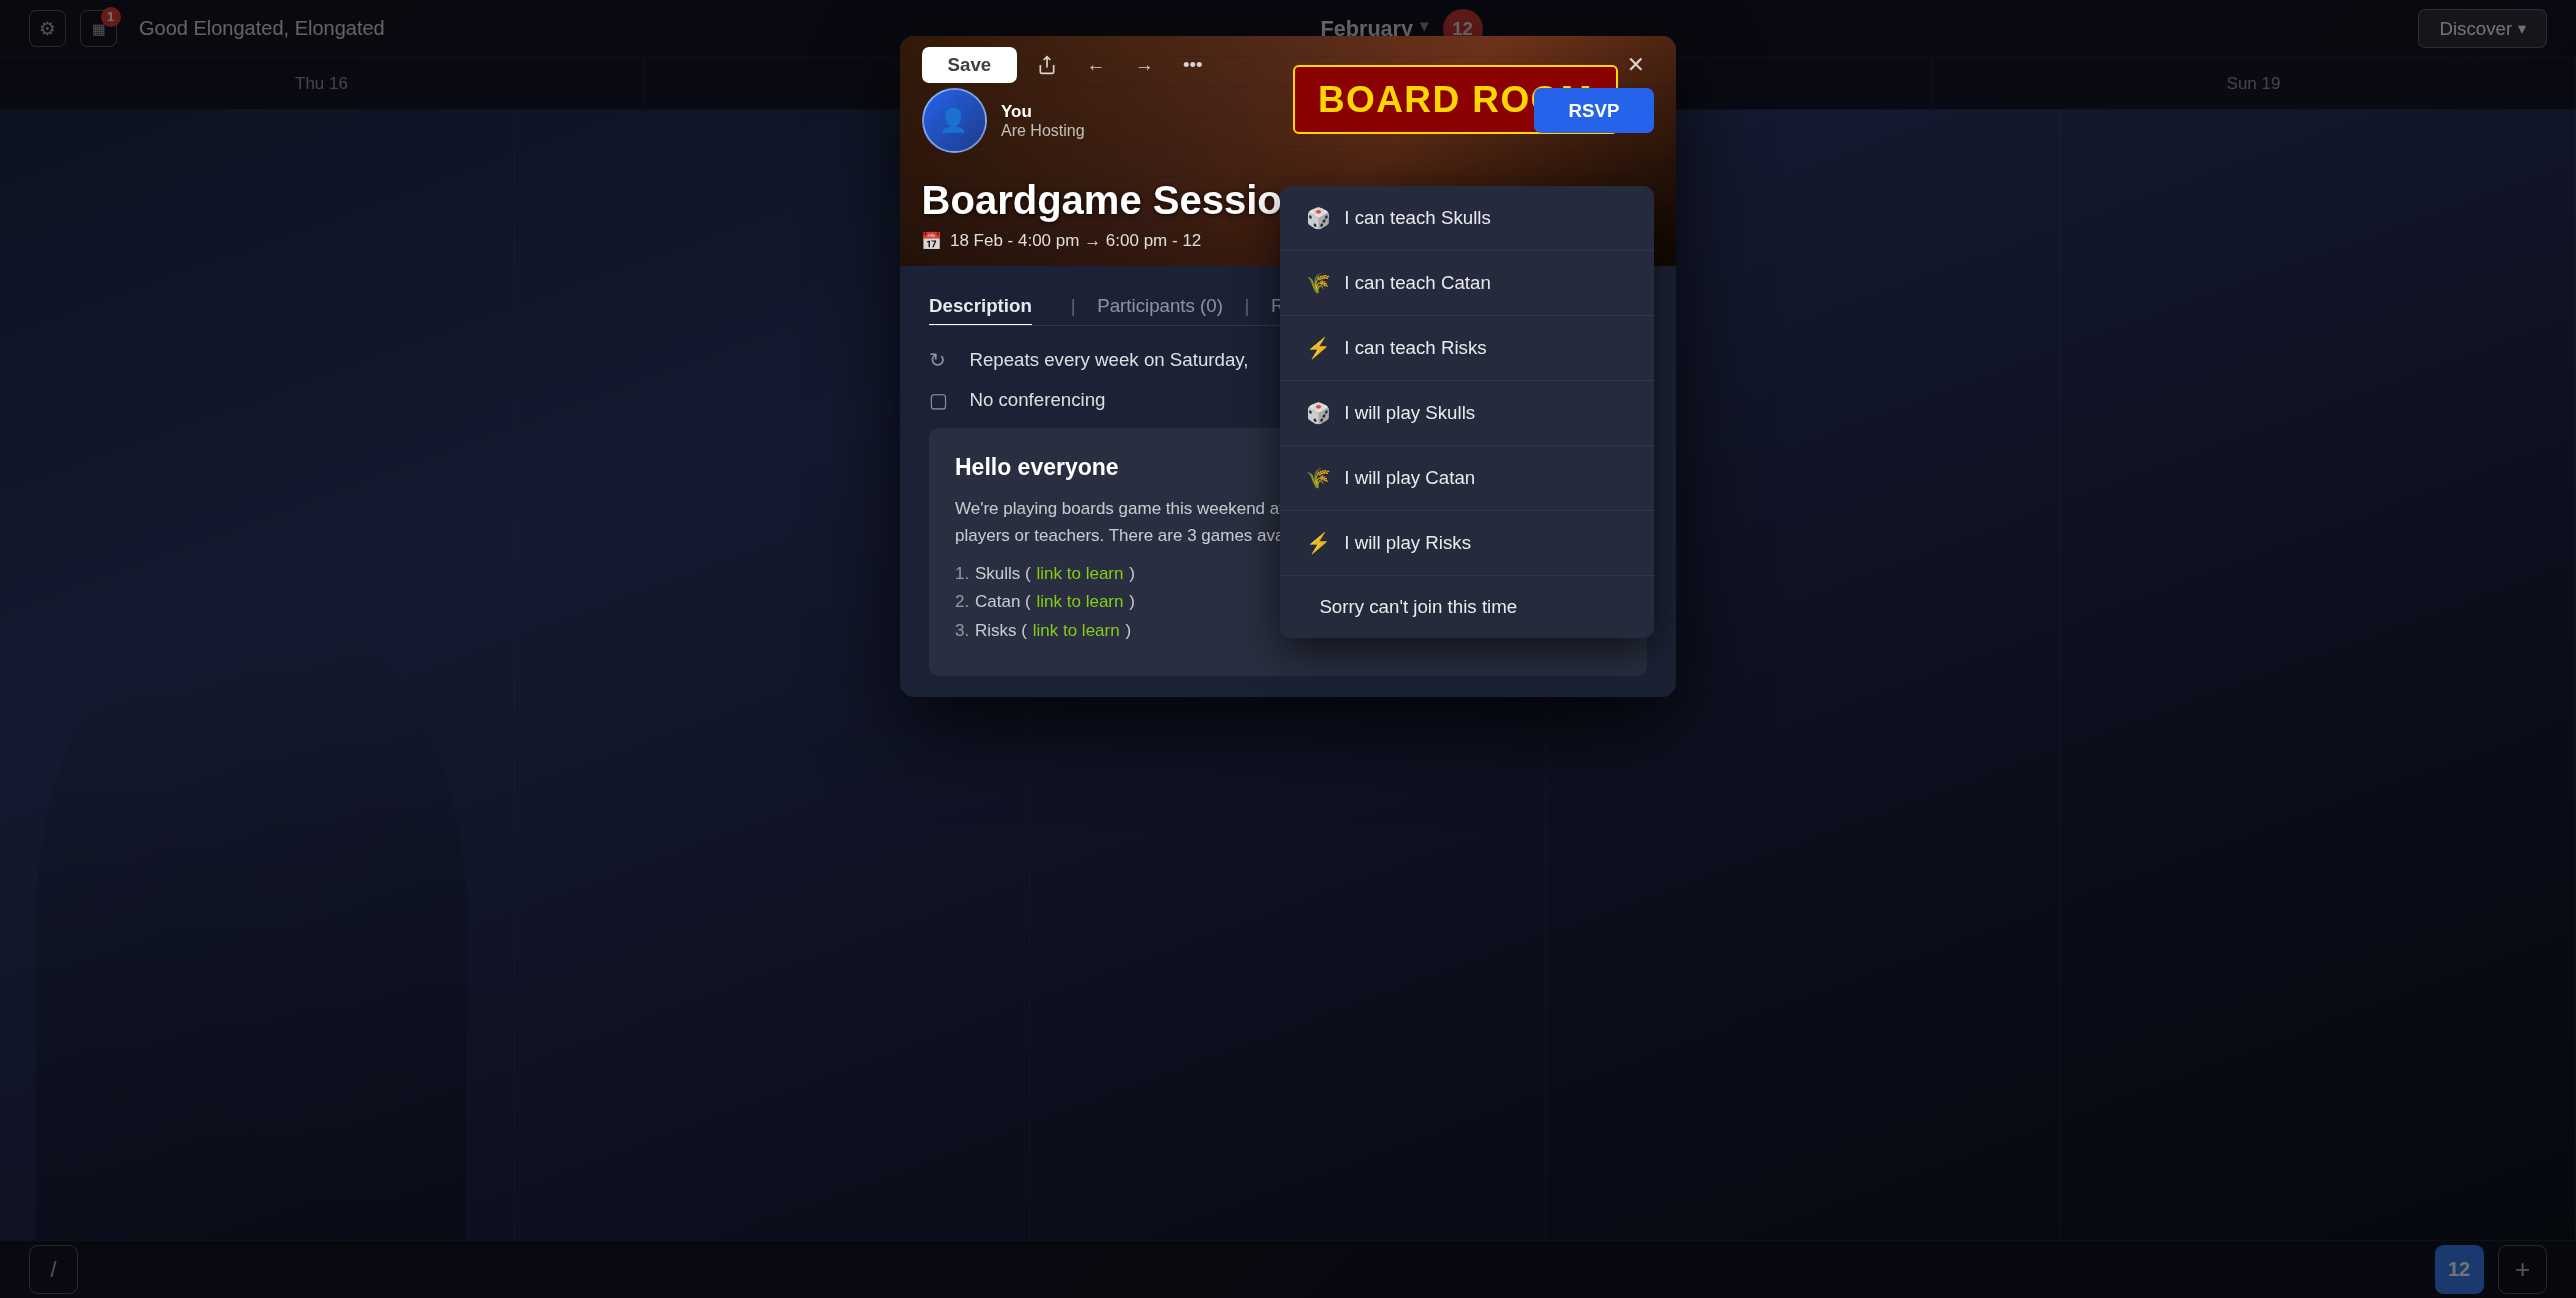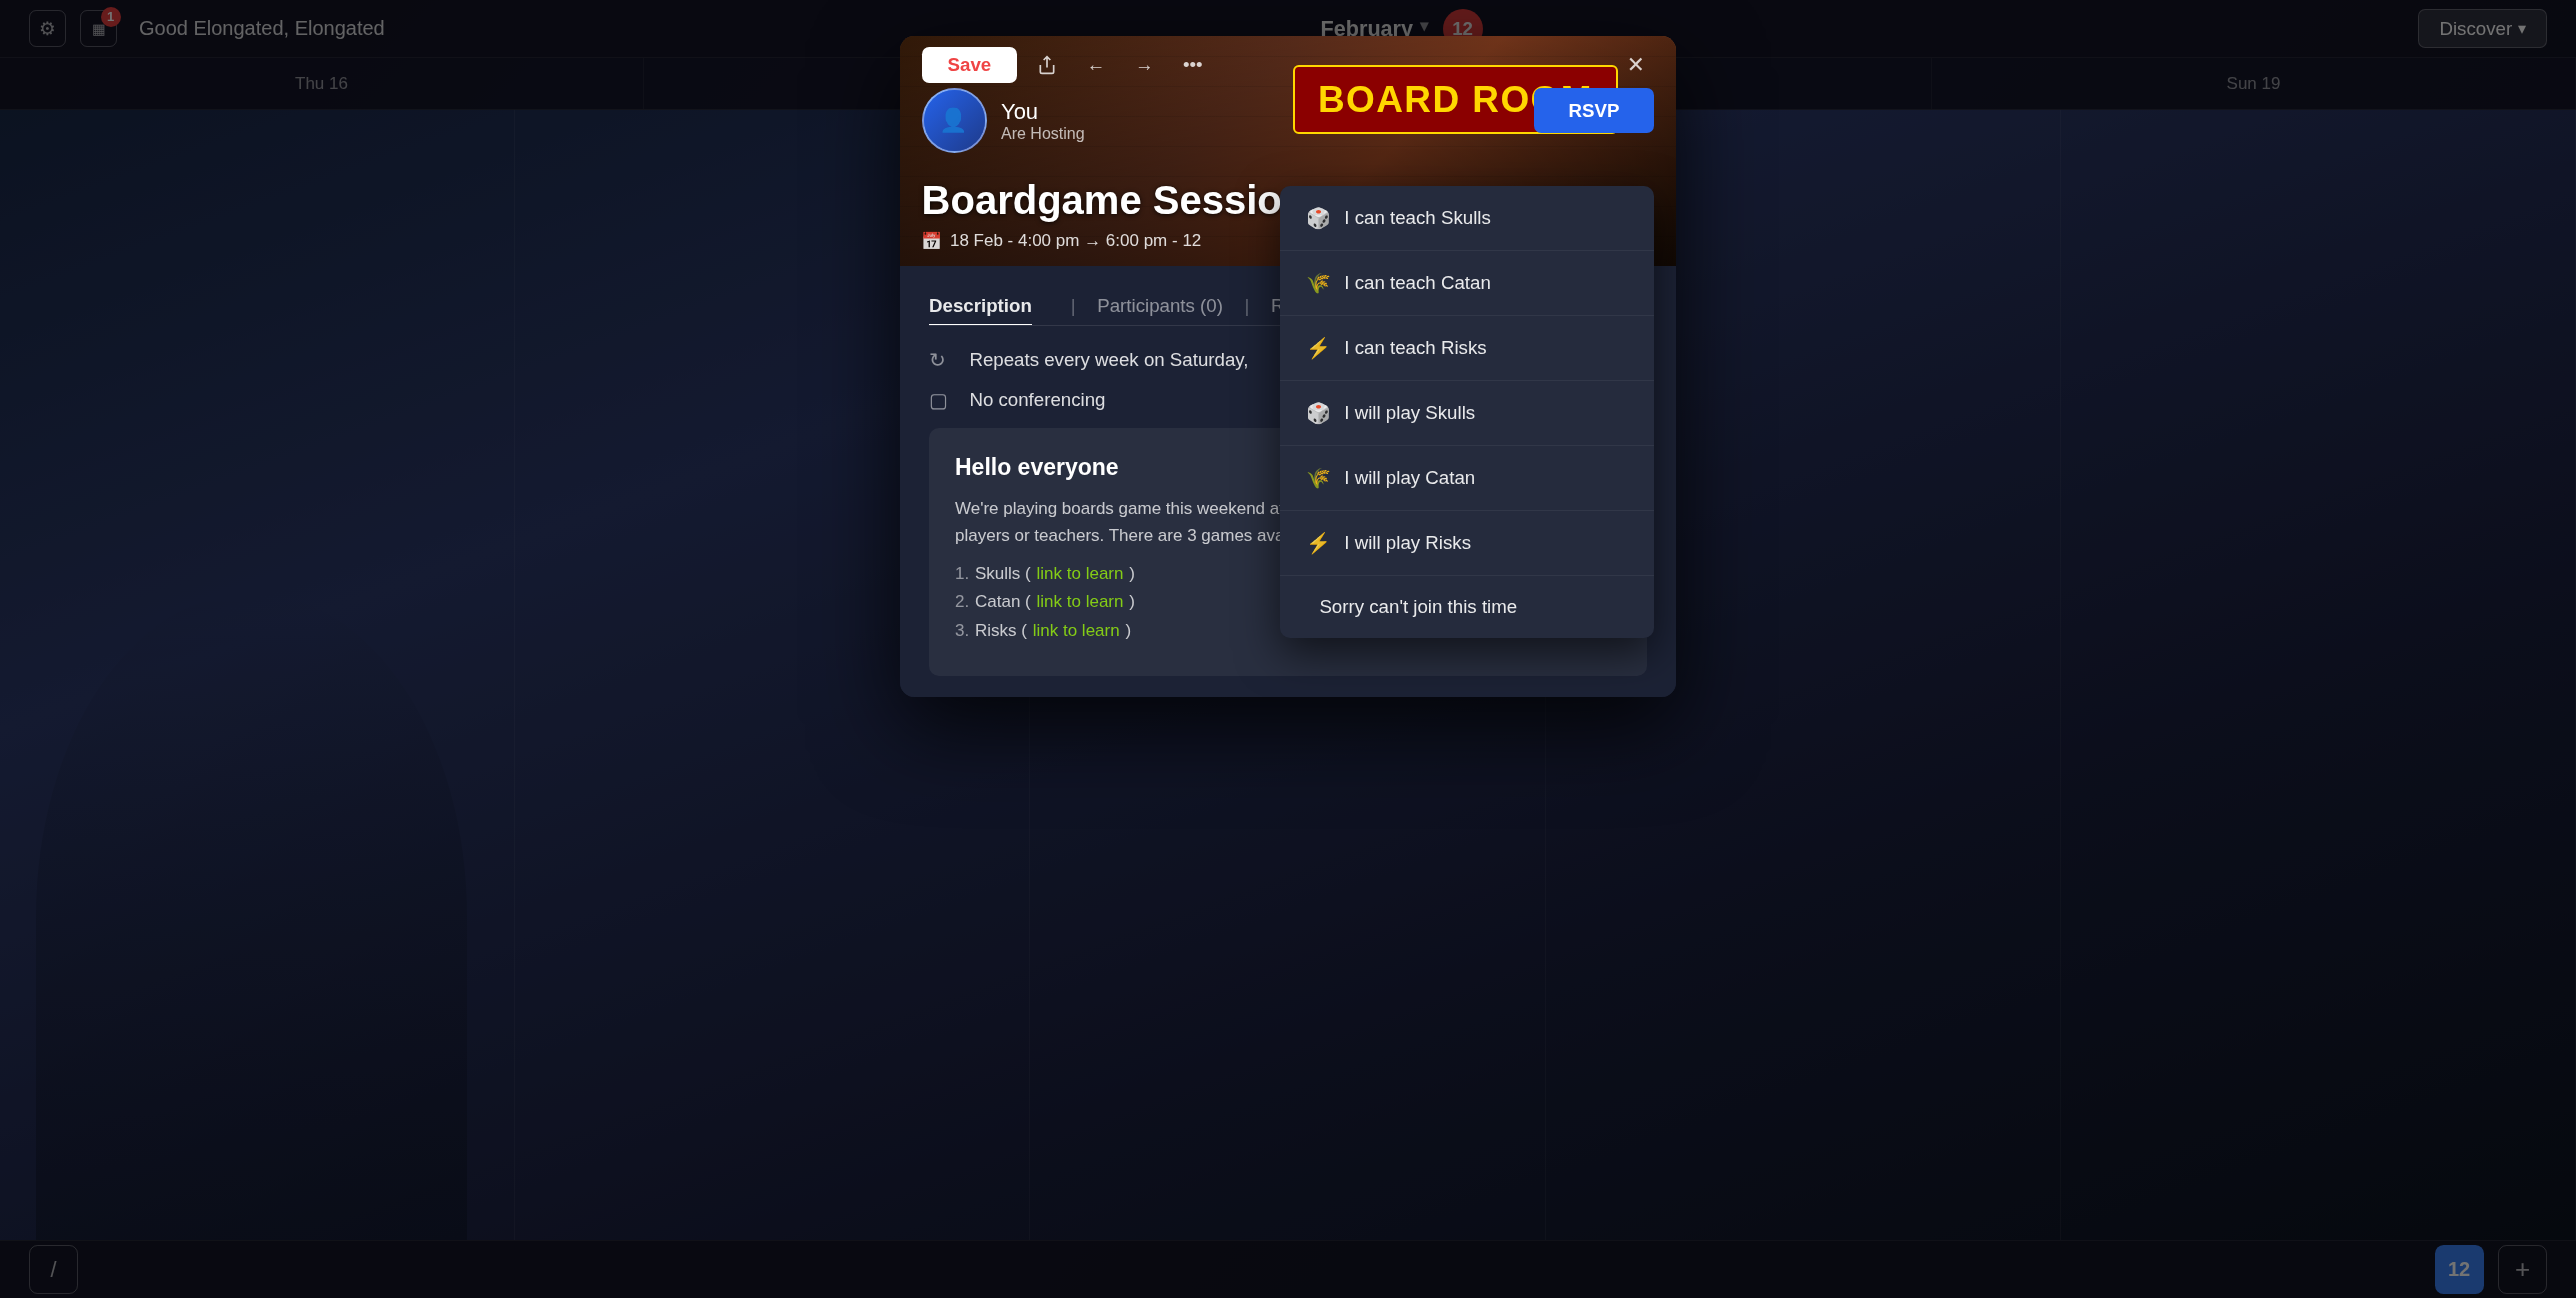--- a/index.html
+++ b/index.html
@@ -209,21 +209,21 @@
       position: absolute;
       top: 0; left: 0; right: 0;
       height: 58px;
       display: flex; align-items: center;
       padding: 0 21.6px;
       gap: 11.5px;
       z-index: 5;
     }
     .modal-save-btn {
       background: white;
-      color: #ef4444;
+      color: #404040;
       border: none;
       border-radius: 7.2px;
       font-size: 18.7px;
       font-weight: 600;
       padding: 7.2px 26px;
       cursor: pointer;
     }
     .modal-icon-btn {
       width: 37px; height: 37px;
       display: flex; align-items: center; justify-content: center;
@@ -293,22 +293,22 @@
       width: 100%; height: 100%;
       background: linear-gradient(135deg, #2563eb 0%, #1e3a8a 100%);
       display: flex; align-items: center; justify-content: center;
       font-size: 23px;
       color: rgba(255,255,255,0.9);
     }
     .modal-user-text {
       color: white;
     }
     .modal-user-name {
-      font-size: 22px;
-      font-weight: 400;
+      font-size: 17px;
+      font-weight: 700;
     }
     .modal-user-role {
       font-size: 16px;
       color: rgba(255,255,255,0.7);
     }
 
     
     .rsvp-btn {
       position: absolute;
       top: 52px;

